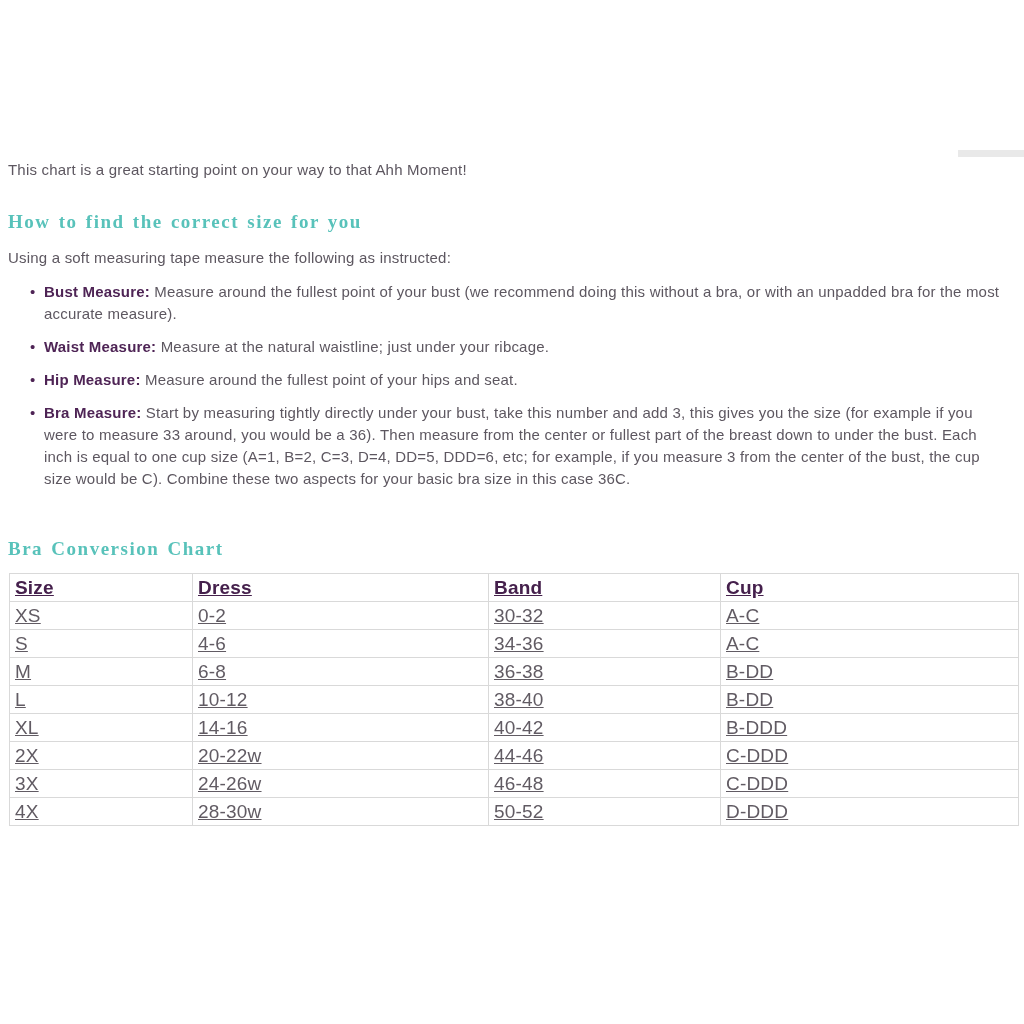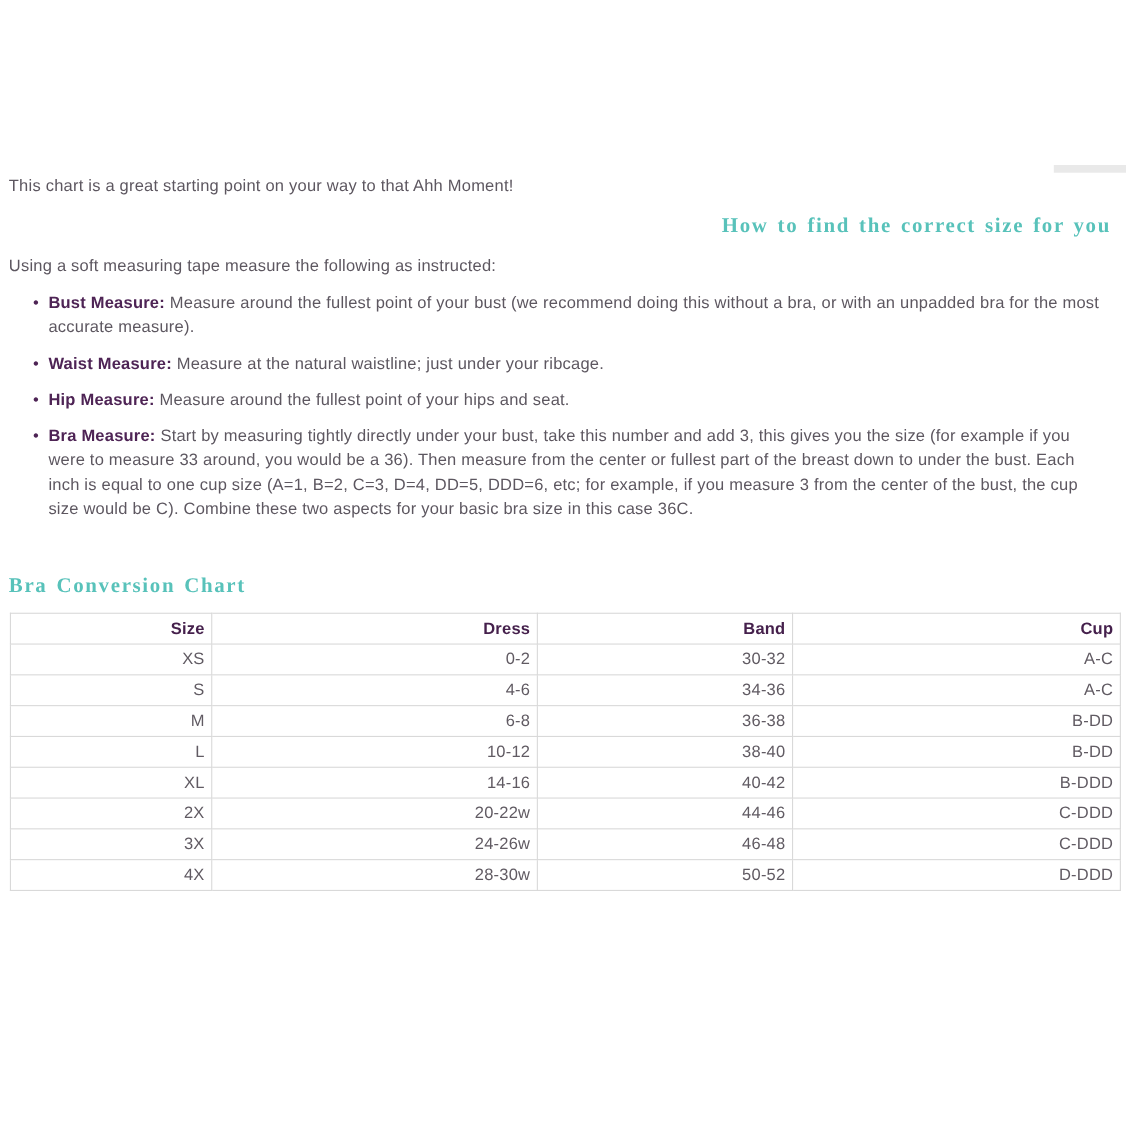--- a/index.html
+++ b/index.html
@@ -22,21 +22,21 @@
   }
 
   h2.teal {
     font-family: "Liberation Serif", serif;
     color: #58c2ba;
     font-size: 19px; line-height: 23px;
     font-weight: 700;
     letter-spacing: 1.5px;
     word-spacing: 2px;
   }
-  .how-to-heading { margin-top: 16px; text-align: right; }
+  .how-to-heading { margin-top: 32px; }
   .chart-heading  { margin-top: 47px; }
 
   .lead { margin-top: 16px; font-size: 15px; line-height: 17px; letter-spacing: 0.2px; }
 
   .measure-list { margin-top: 15px; list-style: none; }
   .measure-list li {
     position: relative;
     width: 998px;
     padding-left: 36px;
     line-height: 22px;
@@ -55,25 +55,25 @@
     border-collapse: collapse;
     table-layout: fixed;
     width: 1009px;
     margin-top: 13px;
     margin-left: 1px;
   }
   table.conversion th, table.conversion td {
     border: 1px solid #d9d9d9;
     height: 28px;
     padding: 2px 6px 2px 5px;
-    font-size: 15px;
-    text-align: right;
+    font-size: 19px;
+    text-align: left;
     vertical-align: middle;
     letter-spacing: 0.2px;
-    overflow: hidden; white-space: nowrap;
+    overflow: hidden; white-space: nowrap; text-decoration: underline;
   }
   table.conversion th { color: #45204c; font-weight: 700; }
   table.conversion td { color: #615b63; }
 </style>
 </head>
 <body>
 
 <div class="page">
 
   <div class="scrollbar-fragment"></div>

